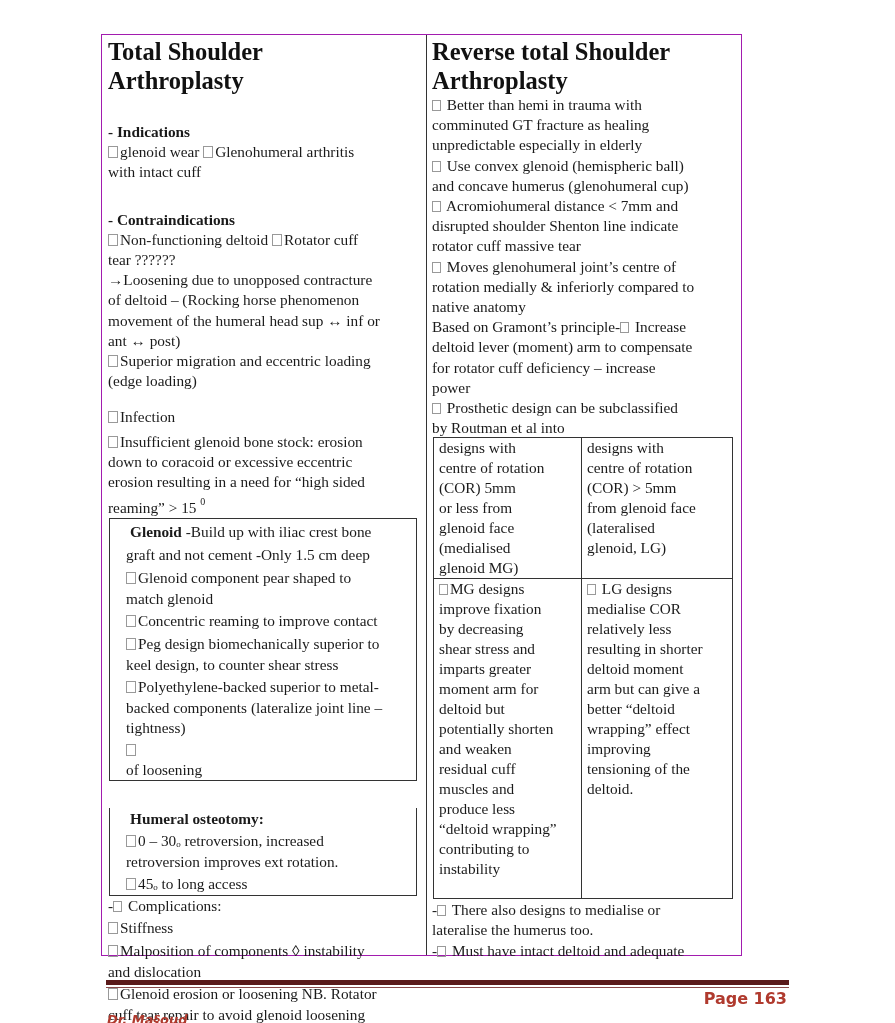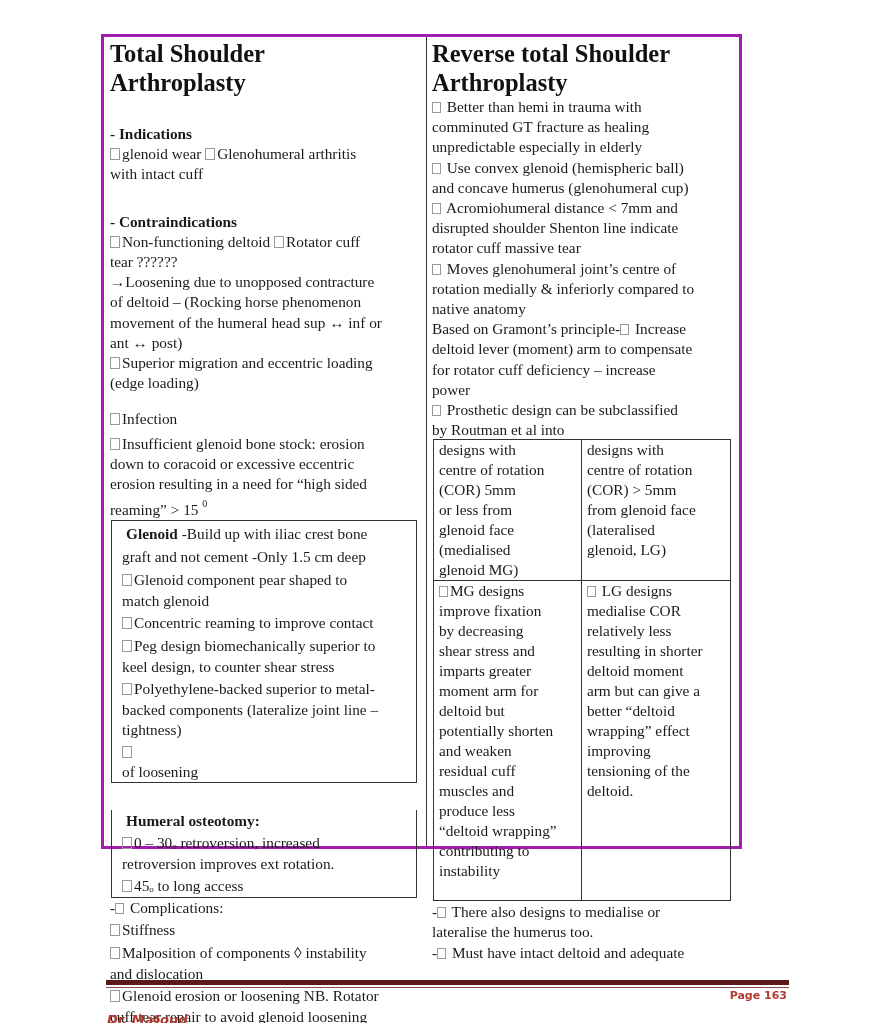--- a/index.html
+++ b/index.html
@@ -1,47 +1,47 @@
 <!DOCTYPE html>
 <html><head>
 <meta charset="utf-8">
 <style>
   html, body { margin:0; padding:0; background:#fff; }
   body { width:895px; height:1023px; position:relative; overflow:hidden;
          font-family:"Liberation Serif", serif; color:#1a1a1a; }
-  .page-table { position:absolute; left:101px; top:34px; width:641px; height:815px;
-         border:3px solid #a21caf; box-sizing:border-box; display:flex; }
+  .page-table { position:absolute; left:101px; top:34px; width:641px; height:922px;
+         border:1px solid #a21caf; box-sizing:border-box; display:flex; }
   .col { position:relative; box-sizing:border-box; }
   .col-left { width:325px; border-right:1px solid #333; padding:2px 0 0 6px; }
   .col-right { width:314px; padding:2px 4px 0 5px; }
   .title { font-weight:bold; font-size:24.5px; line-height:29px; margin:0; color:#111; }
   .line { font-size:15.3px; line-height:20.2px; margin:0; white-space:nowrap; }
   .b { font-weight:bold;margin-top:27px; }
   .box { display:inline-block; width:10px; height:12px; border:1px solid #999;
          box-sizing:border-box; margin-right:2px; vertical-align:-1px; }
   .box.sm { width:9px; height:11px; }
   .sup { font-size:10px; vertical-align:8px; }
-  .inner-box { border:1px solid #333; margin:0 9px 0 1px; padding:1px 0 1px 10px; }
+  .inner-box { border:1px solid #333; margin:0 9px 0 1px; padding:1px 0 1px 16px; }
   .inner-box .line { line-height:23px; }
   .inner-box.second { border-top:none; padding-top:0; }
   .inner-box.second .line { line-height:21.5px; }
   .left-after .line { line-height:23px; }
   .sub-table { margin:0 4px 0 1px; border:1px solid #333; display:grid;
          grid-template-columns:148px 1fr; }
   .sub-cell { padding:0 0 0 5px; box-sizing:border-box; }
   .sub-cell .line { line-height:20px; }
   .sub-cell.l { border-right:1px solid #333; }
   .sub-cell.r1, .sub-cell.l1 { border-bottom:1px solid #333; }
   .row2 { height:319px; }
   .footer-rule1 { position:absolute; left:106px; top:980px; width:683px; height:5px; background:#5a1a1a; }
   .footer-rule2 { position:absolute; left:106px; top:987px; width:683px; height:1px; background:#8a4a4a; }
   .footer-left { position:absolute; left:107px; top:1012px; font-family:"DejaVu Sans", sans-serif;
          font-weight:bold; font-style:italic; font-size:13px; color:#b03a2e; }
   .footer-right { position:absolute; right:108px; top:989px; font-family:"DejaVu Sans", sans-serif;
-         font-weight:bold; font-size:11px; color:#b03a2e; }
+         font-weight:bold; font-size:16px; color:#b03a2e; }
 </style>
 </head>
 <body>
 
 <div class="page-table">
 
   <div class="col col-left">
     <p class="title"><span>Total Shoulder</span><br><span>Arthroplasty</span></p>
     <p class="line b">- Indications</p>
     <p class="line"><span class="box"></span><span>glenoid wear </span><span class="box"></span><span>Glenohumeral arthritis</span></p>

